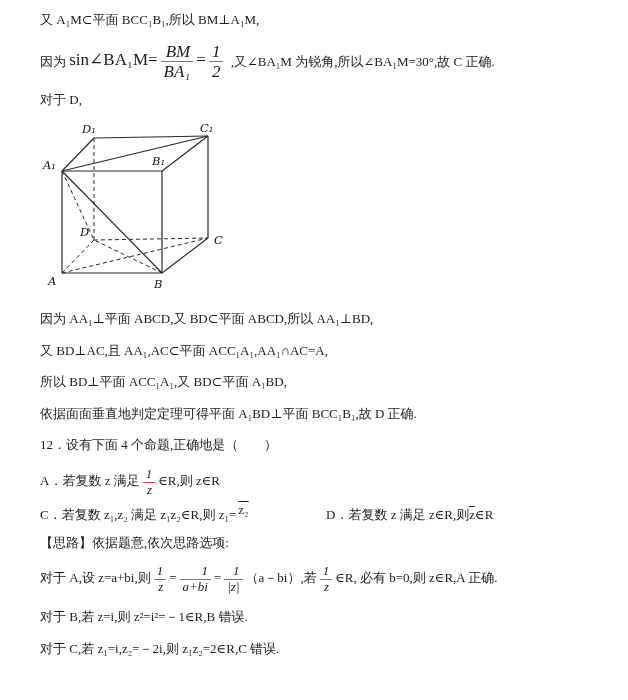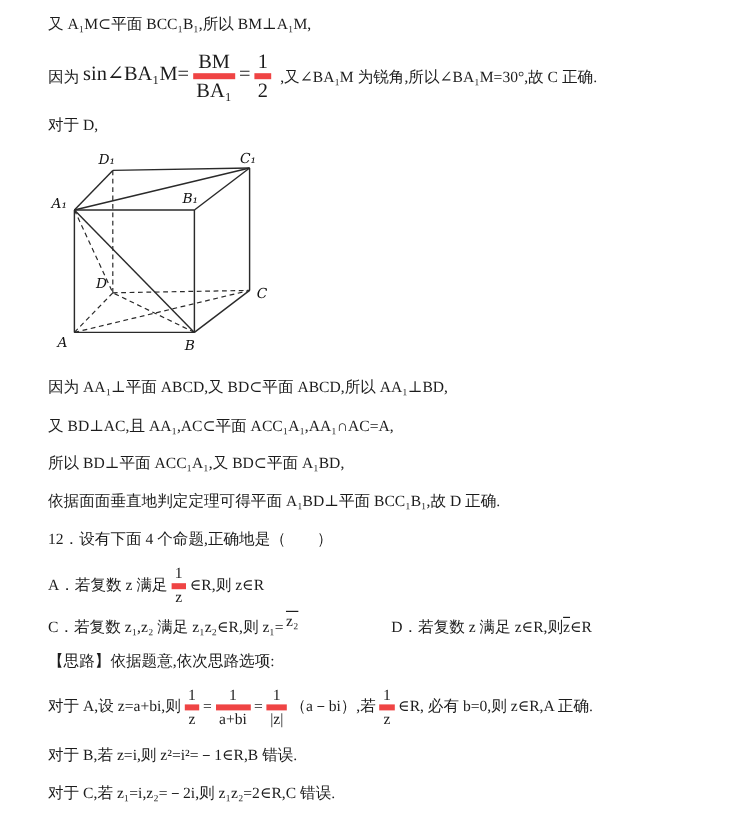--- a/index.html
+++ b/index.html
@@ -2,23 +2,23 @@
 <html><head>
 <meta charset="utf-8">
 <style>
   * { box-sizing: border-box; margin: 0; padding: 0; }
   html, body { width: 628px; height: 700px; overflow: hidden; background: #ffffff; }
   body { font-family: "Liberation Serif", "DejaVu Serif", serif; font-size: 13px; color: #1c1c1c; }
   .page { width: 628px; height: 700px; padding: 10px 26px 0 40px; }
   p.line { margin: 0 0 12px; line-height: 1.5; }
   .formula-line { margin: 0 0 8px; line-height: 1.4; }
   .formula { font-size: 17px; }
-  .frac { display: inline-block; vertical-align: middle; text-align: center; margin: 0 3px; }
+  .frac { display: inline-block; vertical-align: middle; text-align: right; margin: 0 3px; font-style: italic; }
   .frac .num { display: block; line-height: 1.15; padding: 0 3px; }
-  .frac .den { display: block; line-height: 1.15; border-top: 5px solid #ef4444; padding: 0 3px; }
+  .frac .den { display: block; line-height: 1.15; border-top: 1px solid #ef4444; padding: 0 3px; }
   .figure-wrap { margin: 2px 0 10px 2px; }
   svg text { font-family: "DejaVu Serif", serif; font-style: italic; font-size: 11.5px; fill: #111; }
   .opt-row { display: flex; align-items: center; margin: 0 0 8px; line-height: 1.5; }
   .opt-cell { width: 286px; }
   .opt-cell.right { flex: 1; }
   .bar { text-decoration: overline; }
   .raised { position: relative; top: -5px; margin-left: 2px; }
   .tall { line-height: 1.35; margin-bottom: 8px; }
 </style>
 </head>

